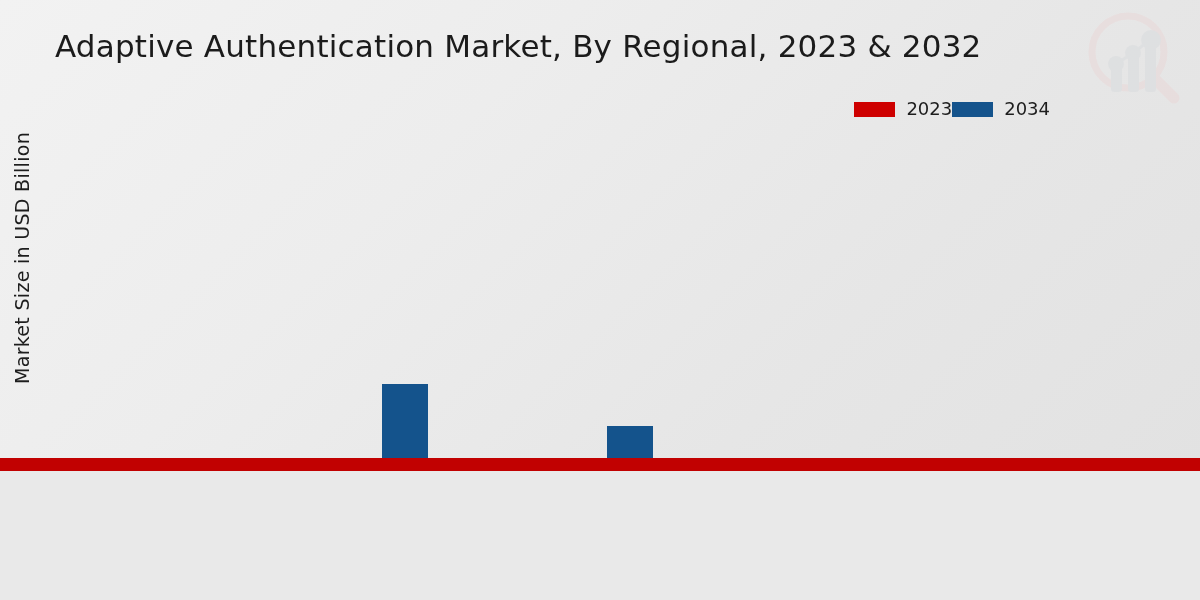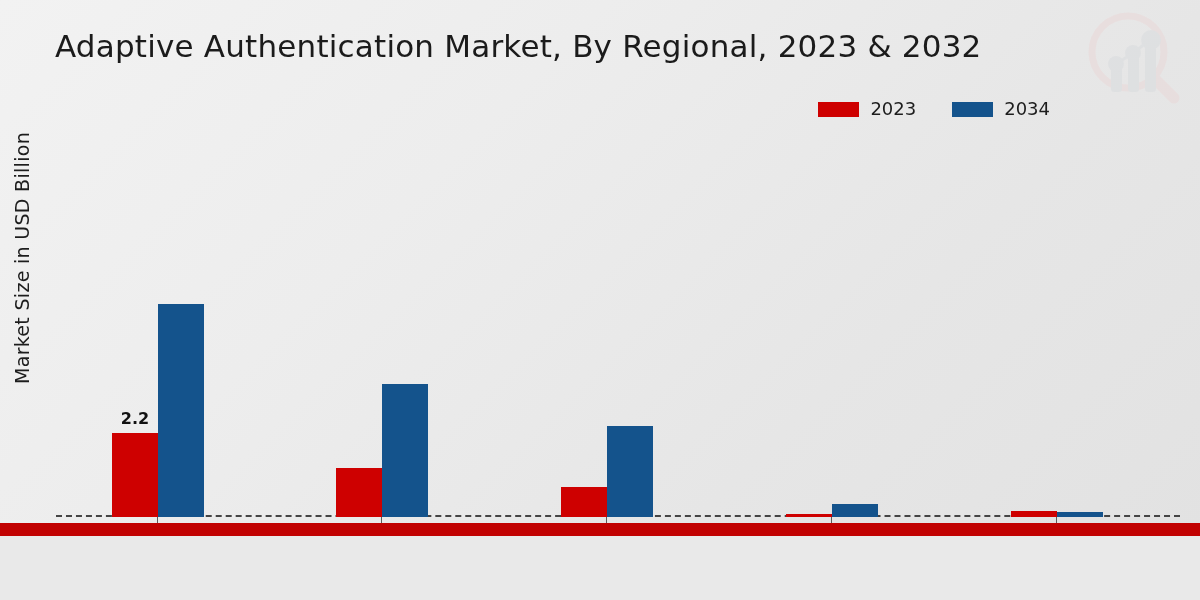--- a/index.html
+++ b/index.html
@@ -10,21 +10,21 @@
     width: 1200px;
     height: 600px;
     overflow: hidden;
     font-family: "DejaVu Sans", sans-serif;
     background: #e9e9e9;
   }
 
   #figure {
     position: relative;
     width: 1200px;
-    height: 536px;
+    height: 471px;
     background: linear-gradient(135deg, #f2f2f2 0%, #ededed 35%, #e6e6e6 70%, #e2e2e2 100%);
     overflow: hidden;
   }
 
   
   #watermark {
     position: absolute;
     right: 14px;
     top: 6px;
     width: 104px;
@@ -46,21 +46,20 @@
     font-family: "DejaVu Sans", sans-serif;
   }
 
   
   #legend {
     position: absolute;
     right: 150px;
     top: 100px;
     display: flex;
     align-items: center;
-    gap: 36px;
   }
   .legend-item {
     display: flex;
     align-items: center;
     gap: 11px;
   }
   .legend-swatch {
     width: 41px;
     height: 15px;
     display: block;
@@ -194,27 +193,20 @@
   </div>
 
   <div id="y-axis-title">
     <span>Market Size in USD Billion</span>
   </div>
 
   <div id="plot-area">
 
     <div id="baseline"></div>
 
-    <div class="bar-group" style="left:62px; width:96px;">
-      <div class="bar red" style="height:84px;">
-        <span class="bar-value">2.2</span>
-      </div>
-      <div class="bar blue" style="height:213px;"></div>
-      <div class="tick-mark"></div>
-    </div>
 
     <div class="bar-group" style="left:286px; width:96px;">
       <div class="bar red" style="height:49px;"></div>
       <div class="bar blue" style="height:133px;"></div>
       <div class="tick-mark"></div>
     </div>
 
     <div class="bar-group" style="left:511px; width:96px;">
       <div class="bar red" style="height:30px;"></div>
       <div class="bar blue" style="height:91px;"></div>

